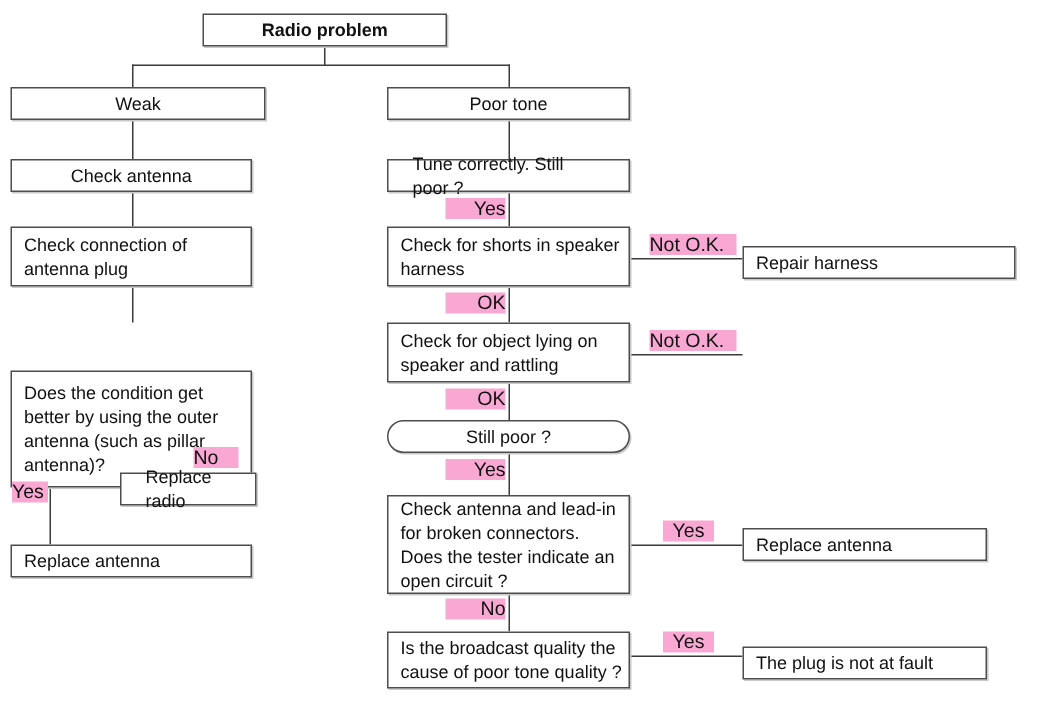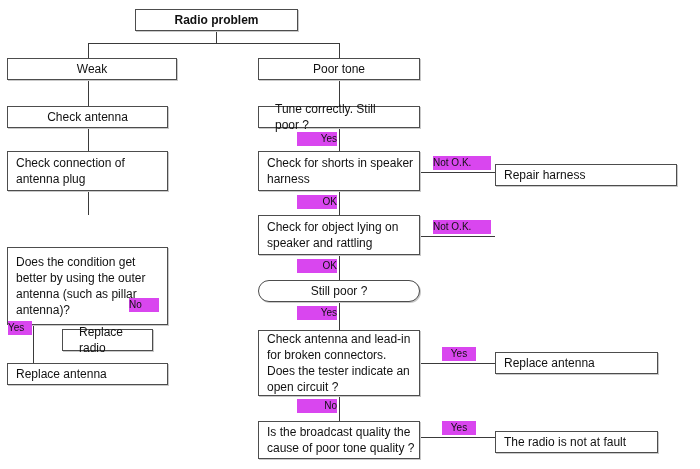--- a/index.html
+++ b/index.html
@@ -41,23 +41,23 @@
     font-weight: bold;
   }
   .vline, .hline {
     position: absolute;
     background: #3a3a3a;
   }
   .vline { width: 1px; }
   .hline { height: 1px; }
   .elabel {
     position: absolute;
-    font-size: 10px;
+    font-size: 13px;
     line-height: 14px;
-    background: #d946ef;
+    background: #f9a8d4;
     white-space: nowrap;
   }
   .elabel.r { text-align: right; }
   .elabel.c { text-align: center; }
 </style>
 </head>
 <body>
 
 <div id="stage">
 
@@ -97,31 +97,31 @@
 
   <div class="node left" style="left:495px;top:164px;width:182px;height:22px;">Repair harness</div>
 
   <div class="node left" style="left:7px;top:215px;width:161px;height:78px;margin-top:32px;">Does the condition get better by using the outer antenna (such as pillar antenna)?</div>
 
   <div class="node left" style="left:258px;top:215px;width:162px;height:40px;">Check for object lying on speaker and rattling</div>
 
 
   <div class="node center" style="left:258px;top:280px;width:162px;height:22px;border-radius:11px;">Still poor ?</div>
 
-  <div class="node center" style="left:62px;top:315px;width:91px;height:22px;margin-top:14px;">Replace radio</div>
+  <div class="node center" style="left:80px;top:315px;width:91px;height:22px;">Replace radio</div>
 
   <div class="node left" style="left:258px;top:330px;width:162px;height:66px;">Check antenna and lead-in for broken connectors. Does the tester indicate an open circuit ?</div>
 
   <div class="node left" style="left:7px;top:363px;width:161px;height:22px;">Replace antenna</div>
 
   <div class="node left" style="left:495px;top:352px;width:163px;height:22px;">Replace antenna</div>
 
   <div class="node left" style="left:258px;top:421px;width:162px;height:38px;">Is the broadcast quality the cause of poor tone quality ?</div>
 
-  <div class="node left" style="left:495px;top:431px;width:163px;height:22px;">The radio is not at fault</div>
+  <div class="node left" style="left:495px;top:431px;width:163px;height:22px;">The plug is not at fault</div>
 
   <div class="elabel" style="left:8px;top:321px;width:24px;">Yes</div>
   <div class="elabel" style="left:129px;top:298px;width:30px;">No</div>
   <div class="elabel r" style="left:297px;top:132px;width:40px;">Yes</div>
   <div class="elabel r" style="left:297px;top:195px;width:40px;">OK</div>
   <div class="elabel r" style="left:297px;top:259px;width:40px;">OK</div>
   <div class="elabel r" style="left:297px;top:306px;width:40px;">Yes</div>
   <div class="elabel r" style="left:297px;top:399px;width:40px;">No</div>
   <div class="elabel" style="left:433px;top:156px;width:58px;">Not O.K.</div>
   <div class="elabel" style="left:433px;top:220px;width:58px;">Not O.K.</div>

